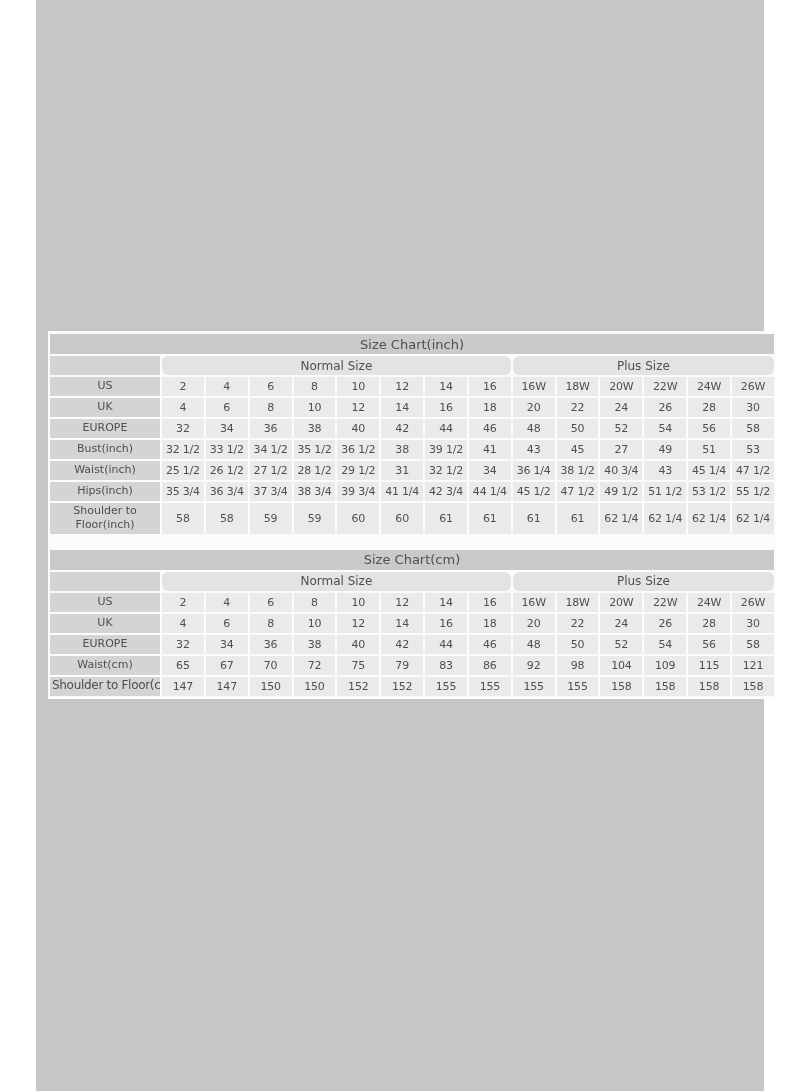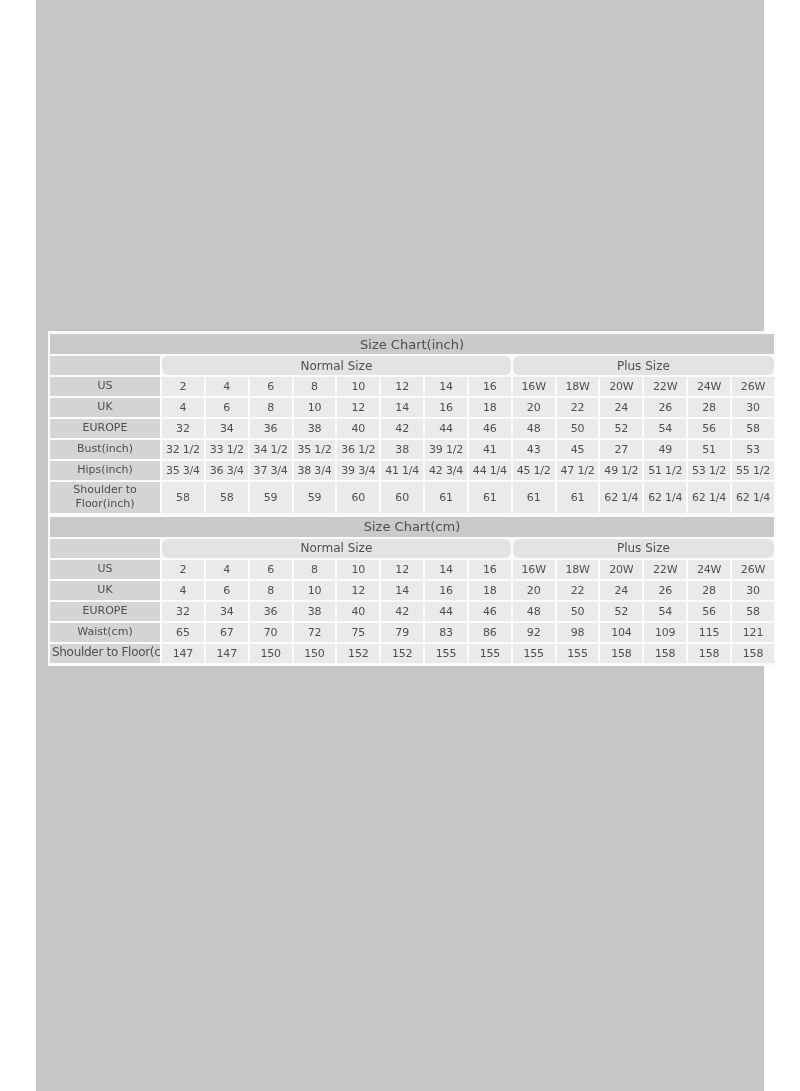--- a/index.html
+++ b/index.html
@@ -34,21 +34,21 @@
     width: 728px;
     background: var(--sheet-bg);
     padding: 1px 0 1px 0;
   }
   table.size-table {
     width: 100%;
     border-collapse: separate;
     border-spacing: 2px;
     table-layout: fixed;
   }
-  table.size-table + table.size-table { margin-top: 0; }
+  table.size-table + table.size-table { margin-top: 12px; }
   td {
     text-align: center;
     vertical-align: middle;
     color: var(--text);
     overflow: hidden;
   }
   td.title-cell {
     background: var(--title-bg);
     height: 20px;
     font-size: 13px;
@@ -174,20 +174,37 @@
             <td class="value-cell">39 1/2</td>
             <td class="value-cell">41</td>
             <td class="value-cell">43</td>
             <td class="value-cell">45</td>
             <td class="value-cell">27</td>
             <td class="value-cell">49</td>
             <td class="value-cell">51</td>
             <td class="value-cell">53</td>
           </tr>
           <tr>
+            <td class="label-cell">Waist(inch)</td>
+            <td class="value-cell">25 1/2</td>
+            <td class="value-cell">26 1/2</td>
+            <td class="value-cell">27 1/2</td>
+            <td class="value-cell">28 1/2</td>
+            <td class="value-cell">29 1/2</td>
+            <td class="value-cell">31</td>
+            <td class="value-cell">32 1/2</td>
+            <td class="value-cell">34</td>
+            <td class="value-cell">36 1/4</td>
+            <td class="value-cell">38 1/2</td>
+            <td class="value-cell">40 3/4</td>
+            <td class="value-cell">43</td>
+            <td class="value-cell">45 1/4</td>
+            <td class="value-cell">47 1/2</td>
+          </tr>
+          <tr>
             <td class="label-cell">Hips(inch)</td>
             <td class="value-cell">35 3/4</td>
             <td class="value-cell">36 3/4</td>
             <td class="value-cell">37 3/4</td>
             <td class="value-cell">38 3/4</td>
             <td class="value-cell">39 3/4</td>
             <td class="value-cell">41 1/4</td>
             <td class="value-cell">42 3/4</td>
             <td class="value-cell">44 1/4</td>
             <td class="value-cell">45 1/2</td>

